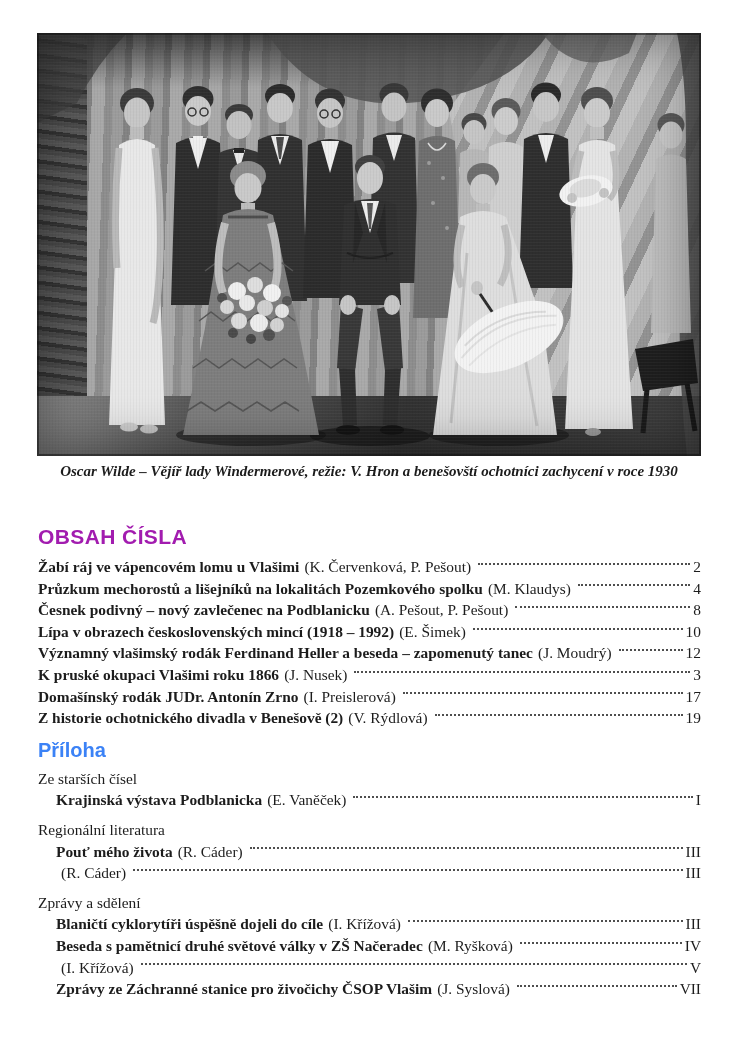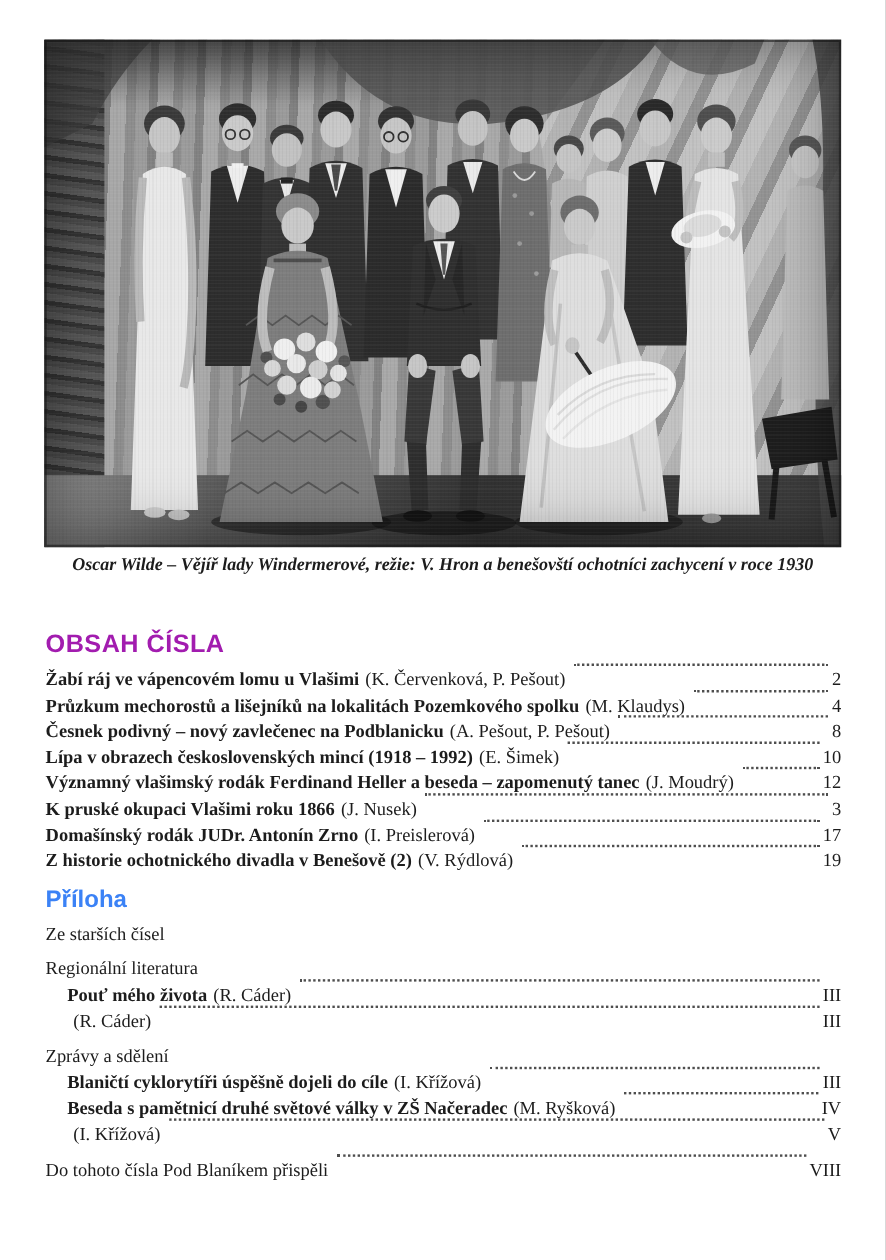--- a/index.html
+++ b/index.html
@@ -29,21 +29,21 @@
   
   .caption{position:absolute;left:37px;width:664px;top:461px;text-align:center;
     font-weight:bold;font-style:italic;font-size:15px;line-height:20px;}
 
   
   .toc{position:absolute;left:38px;width:663px;top:525px;}
   h1.obsah{font-family:"Liberation Sans",sans-serif;font-size:21px;line-height:24px;
     margin:0 0 7px 0;font-weight:bold;letter-spacing:.4px;color:#a21caf;}
   h2.priloha{font-family:"Liberation Sans",sans-serif;font-size:20px;line-height:23px;
     margin:10px 0 6px 0;font-weight:bold;color:#3b82f6;}
-  .toc-row{display:flex;align-items:flex-start;line-height:21.6px;font-size:15.4px;}
+  .toc-row{display:flex;align-items:center;line-height:21.6px;font-size:15.4px;}
   .toc-title{font-weight:bold;white-space:nowrap;}
   .toc-title.plain{font-weight:normal;}
   .toc-authors{white-space:nowrap;margin-left:.33em;}
   .leader{flex:1 1 auto;min-width:12px;height:0;border-bottom:2px dotted #4e4e4e;
     transform:translateY(-3px);margin:0 3px 0 7px;}
   .toc-page{white-space:nowrap;}
   .indent{padding-left:18px;}
   .section-label{line-height:21.6px;font-size:15.4px;}
   .appendix-section{margin-bottom:8px;}
 </style>
@@ -303,20 +303,29 @@
           <span class="toc-page">19</span>
         </div>
       </div>
 
     <h2 class="priloha">Příloha</h2>
 
     <div>
 
         <div class="appendix-section">
           <div class="section-label">Ze starších čísel</div>
+          <div class="section-items">
+
+              <div class="toc-row indent">
+                <span class="toc-title">Krajinská výstava Podblanicka</span>
+                <span class="toc-authors">(E. Vaněček)</span>
+                <span class="leader"></span>
+                <span class="toc-page">I</span>
+              </div>
+            </div>
         </div>
 
         <div class="appendix-section">
           <div class="section-label">Regionální literatura</div>
           <div class="section-items">
 
               <div class="toc-row indent">
                 <span class="toc-title">Pouť mého života</span>
                 <span class="toc-authors">(R. Cáder)</span>
                 <span class="leader"></span>
@@ -348,24 +357,25 @@
                 <span class="leader"></span>
                 <span class="toc-page">IV</span>
               </div>
 
               <div class="toc-row indent">
                 <span class="toc-authors">(I. Křížová)</span>
                 <span class="leader"></span>
                 <span class="toc-page">V</span>
               </div>
 
+              <div class="toc-row indent">
+                <span class="toc-title">Zprávy ze Záchranné stanice pro živočichy ČSOP Vlašim</span>
+                <span class="toc-authors">(J. Syslová)</span>
+                <span class="leader"></span>
+                <span class="toc-page">VII</span>
+              </div>
             </div>
         </div>
       </div>
 
-    <div class="toc-row">
-      <span class="toc-title plain">Do tohoto čísla Pod Blaníkem přispěli</span>
-      <span class="leader"></span>
-      <span class="toc-page">VIII</span>
-    </div>
   </div>
 
 </div>
 
 </body></html>

